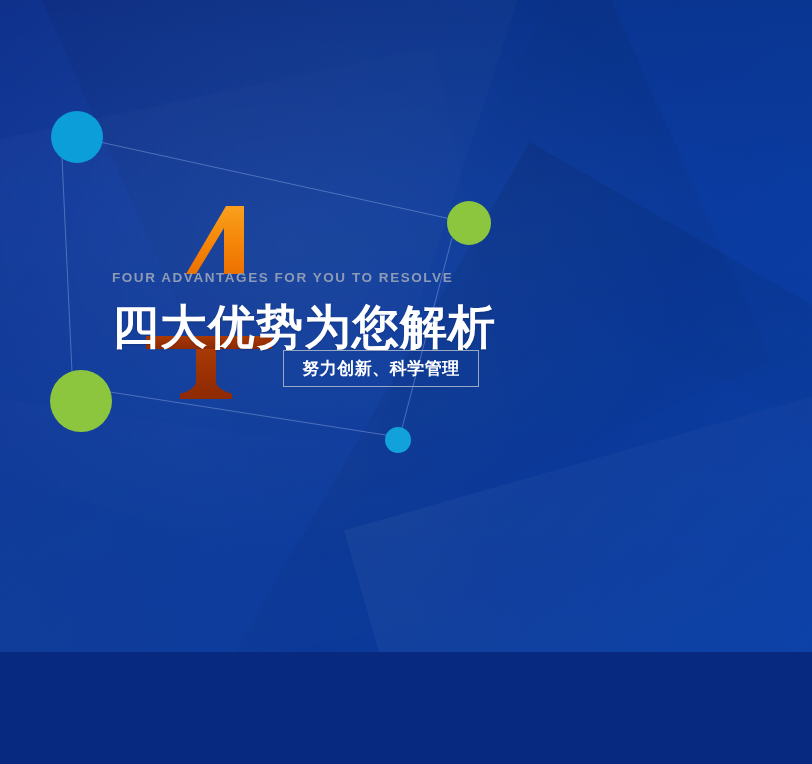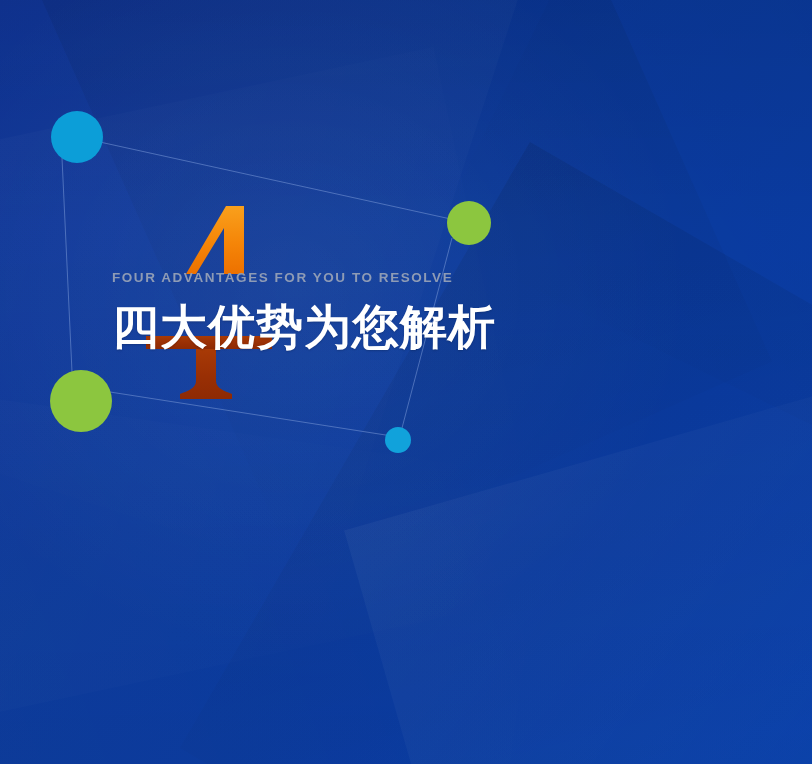--- a/index.html
+++ b/index.html
@@ -3,21 +3,21 @@
 <meta charset="utf-8">
 <style>
   html, body {
     margin: 0;
     padding: 0;
     background: #072a80;
   }
   #stage {
     position: relative;
     width: 812px;
-    height: 764px;
+    height: 652px;
     overflow: hidden;
     font-family: "Liberation Sans", "DejaVu Sans", sans-serif;
     background: #14532d;
   }
 
   
   .bg-base {
     position: absolute;
     inset: 0;
     background:
@@ -199,14 +199,17 @@
       </linearGradient>
     </defs>
     <path d="M40,0 L58,0 L58,68 L38,68 L38,22 L10,68 L0,68 Z" fill="url(#orangeGrad)"></path>
   </svg>
 
   <div class="text-block">
     <div class="eng-line">FOUR ADVANTAGES FOR YOU TO RESOLVE</div>
     <div class="cn-title">四大优势为您解析</div>
   </div>
 
+  <div class="tagline">
+    <span class="tagline-text">努力创新、科学管理</span>
+  </div>
 
 </div>
 
 </body></html>

